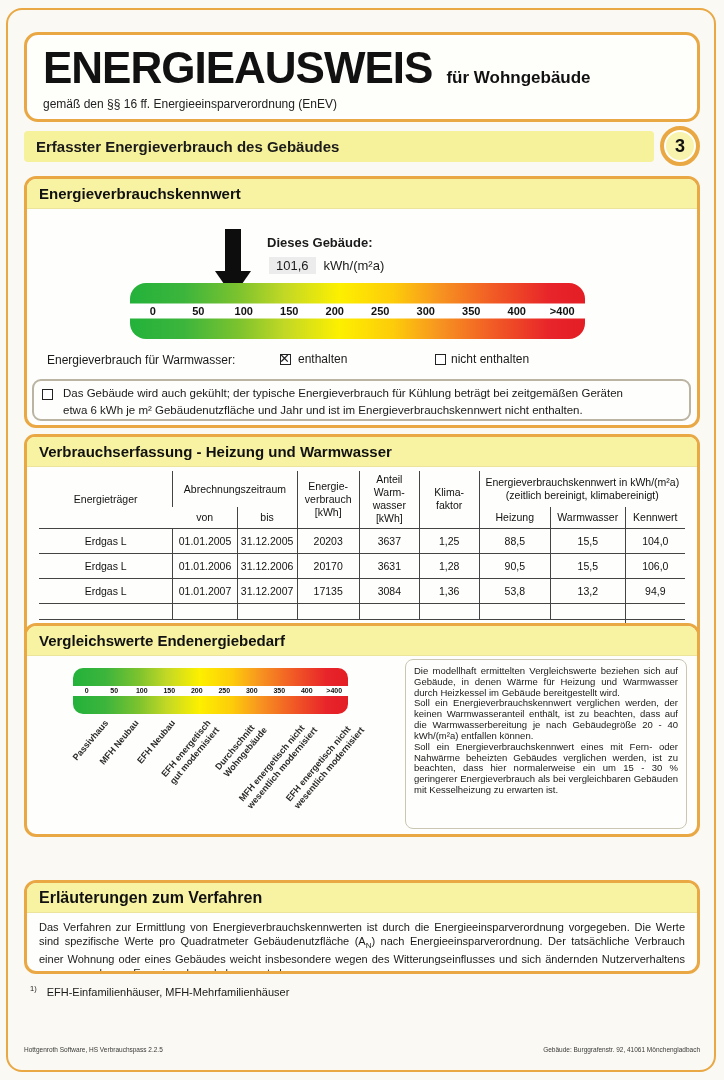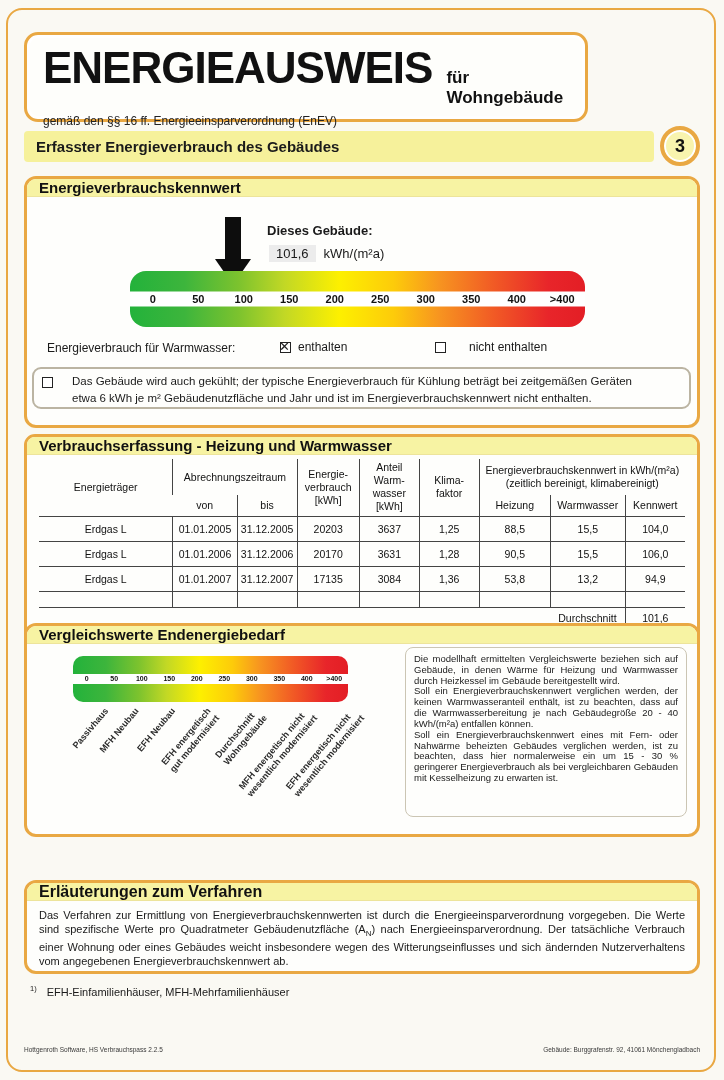--- a/index.html
+++ b/index.html
@@ -10,21 +10,21 @@
     color:#1a1a1a;
     position:relative;
     overflow:hidden;
   }
   .page-frame {
     position:absolute; left:6px; top:8px; width:710px; height:1064px;
     border:2px solid #E9A843; border-radius:16px; pointer-events:none;
   }
   
   .title-box {
-    position:absolute; left:24px; top:32px; width:564px; height:90px;
+    position:absolute; left:24px; top:32px; width:676px; height:90px;
     background:#FEFEFB; border:3px solid #E9A843; border-radius:14px;
     box-shadow: inset 0 0 0 3px #ffffff;
     padding:10px 18px 8px 16px;
   }
   .title-row { display:flex; align-items:baseline; gap:14px; }
   .main-title {
     font-size:44px; font-weight:bold; letter-spacing:-1px; line-height:1.05; color:#111;
   }
   .title-suffix { font-size:17px; font-weight:bold; color:#111; }
   .subtitle { font-size:12px; margin-top:6px; color:#222; }
@@ -42,21 +42,21 @@
     display:flex; align-items:center; justify-content:center;
     font-size:18px; font-weight:bold; color:#111;
   }
   
   .section {
     position:absolute; left:24px; width:676px;
     background:#FEFEFC; border:3px solid #E9A843; border-radius:12px;
     overflow:hidden;
   }
   .section-band {
-    height:18px; background:#F7F3A3; border-bottom:1px solid #EDE49B;
+    height:30px; background:#F7F3A3; border-bottom:1px solid #EDE49B;
     display:flex; align-items:center; padding-left:12px;
     font-size:15px; font-weight:bold; color:#111;
   }
   .section-content { position:relative; }
   
   #sec-kennwert { top:176px; height:252px; }
   #sec-kennwert .section-content { height:220px; }
   .arrow-stem { position:absolute; left:198px; top:20px; width:16px; height:44px; background:#0d0d0d; }
   .arrow-head {
     position:absolute; left:188px; top:62px; width:0; height:0;
@@ -83,25 +83,25 @@
   .ww-row-label { position:absolute; left:20px; top:144px; font-size:12px; }
   .checkbox {
     display:inline-block; width:11px; height:11px; border:1.5px solid #222;
     background:#fff; position:relative; vertical-align:middle;
   }
   .checkbox.checked::before {
     content:"✕"; position:absolute; left:-2px; top:-4px;
     font-size:13px; font-weight:bold; color:#222;
   }
   .ww-opt1 { position:absolute; left:253px; top:143px; font-size:12px; display:flex; gap:7px; align-items:center; }
-  .ww-opt2 { position:absolute; left:395px; top:143px; font-size:12px; display:flex; gap:23px; align-items:center;padding-left:13px; }
+  .ww-opt2 { position:absolute; left:395px; top:143px; font-size:12px; display:flex; gap:5px; align-items:center;padding-left:13px; }
   .cool-box {
     position:absolute; left:5px; top:170px; width:659px; height:42px;
     border:2px solid #BBB4A2; border-radius:9px; background:#FEFEFC;
-    padding:4px 10px 4px 8px; display:flex; gap:19px;
+    padding:4px 10px 4px 8px; display:flex; gap:10px;
   }
   .cool-box .checkbox { margin-top:4px; flex:0 0 auto; }
   .cool-text { font-size:11.5px; line-height:1.45; }
   
   #sec-verbrauch { top:434px; height:218px;border-radius:11px; }
   #sec-verbrauch .section-content { height:182px; padding:4px 12px 0 12px; }
   table.vtab { width:100%; border-collapse:collapse; table-layout:fixed; }
   table.vtab th, table.vtab td {
     font-size:10.5px; font-weight:normal; text-align:center; vertical-align:middle;
     padding:2px 2px; color:#111;

